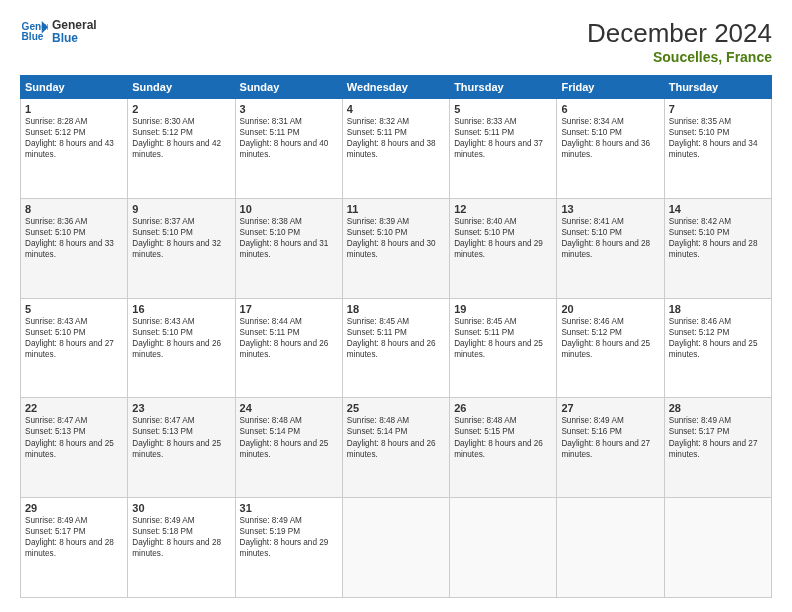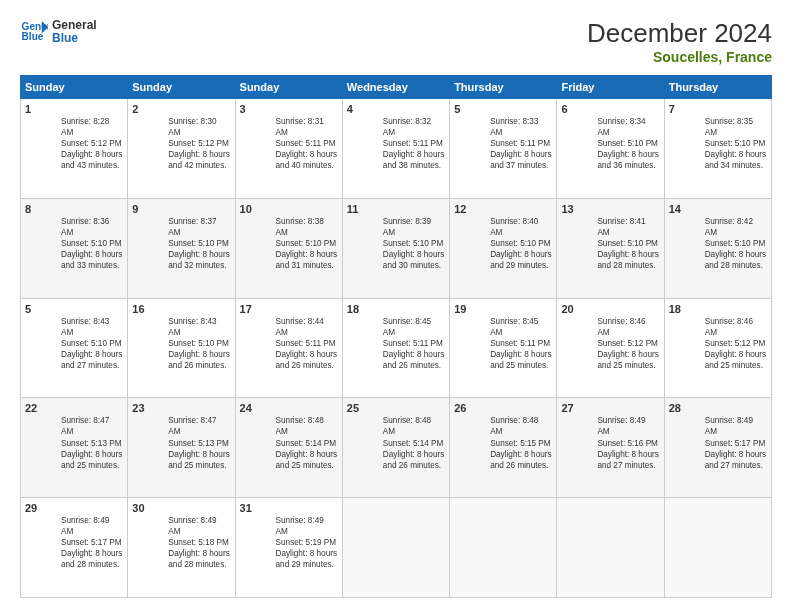--- a/index.html
+++ b/index.html
@@ -76,21 +76,20 @@
     .day-num {
       font-size: 11px;
       font-weight: bold;
       color: #333;
       display: block;
       margin-bottom: 1px;
     }
     .day-info {
       color: #333;
       line-height: 1.35;
-      margin-left: 36px;
     }
     .empty-cell {
       background: #f9f9f9 !important;
     }
   </style>
 </head>
 <body>
 
 <div class="page">
   <div class="header">

